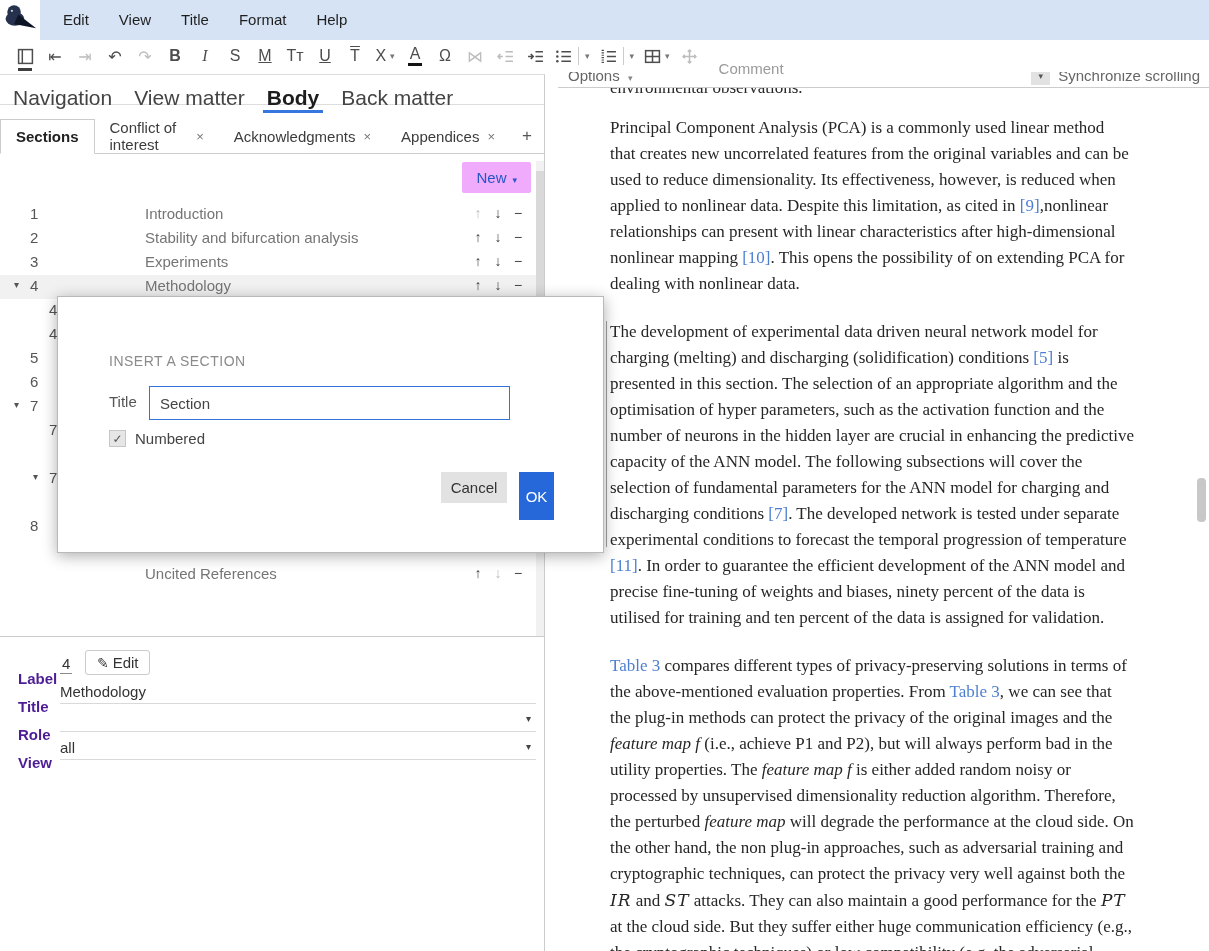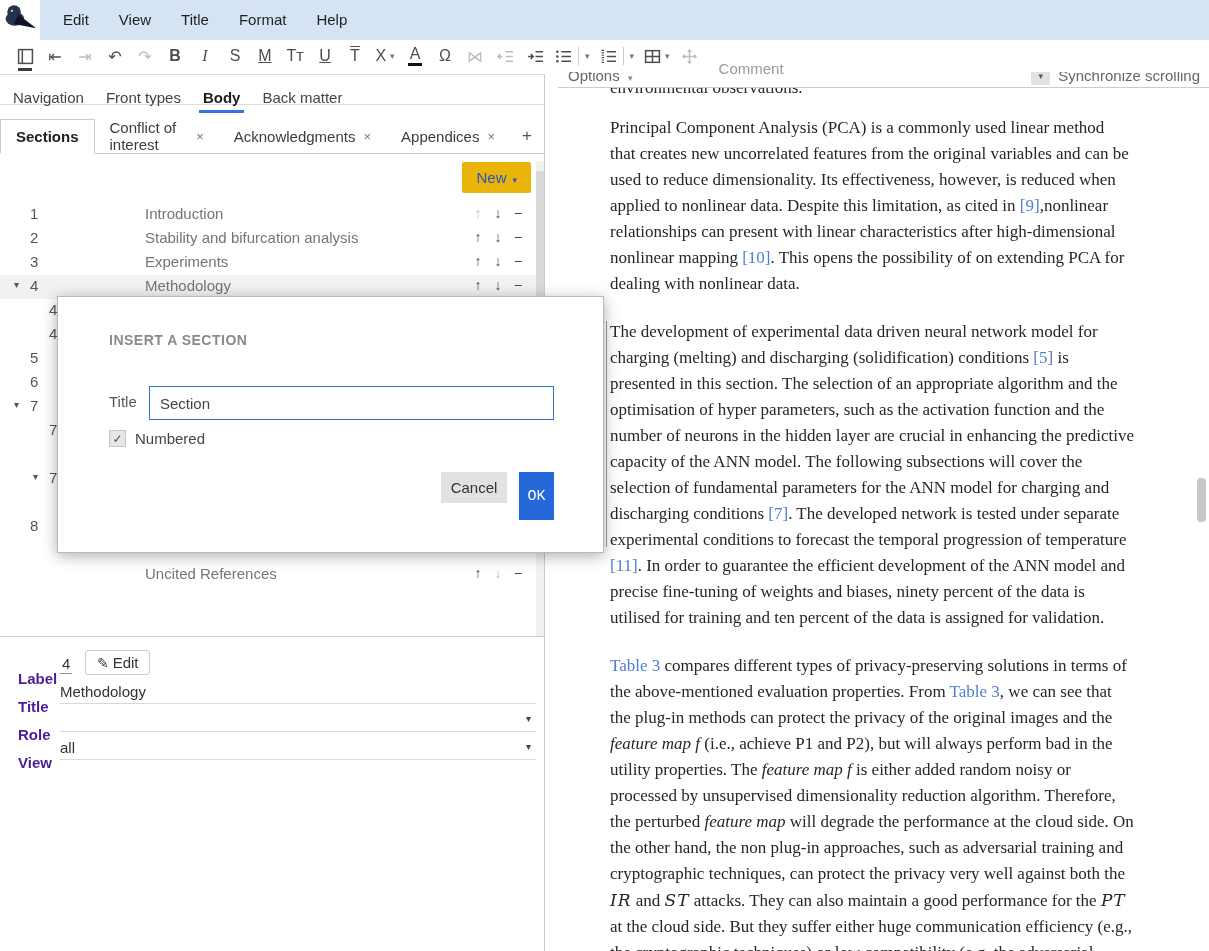--- a/index.html
+++ b/index.html
@@ -34,35 +34,35 @@
   .dd.sep { border-left:1px solid #ccc; padding-left:6px; margin-left:6px;
     height:18px; display:flex; align-items:center; }
   .tb-label { color:#9a9a9a; font-size:15px; margin-left:14px; background:none; border:none;
     font-family:inherit;margin-top:24px; }
 
   
   .left-panel { position:absolute; top:74px; left:0; width:545px; height:877px;
     background:#fff; border-top:1px solid #ddd; border-right:1px solid #ccc; z-index:2; }
   .matter-tabs { position:absolute; top:0; left:0; right:0; height:30px;
     border-bottom:1px solid #ddd; display:flex; align-items:center; padding-left:2px; }
-  .mtab { position:relative; padding:0 11px; font-size:15px; color:#444; line-height:29px;margin-top:16px; }
+  .mtab { position:relative; padding:0 11px; font-size:21px; color:#444; line-height:29px;margin-top:16px; }
   .mtab.active { font-weight:700; color:#1d1d1d; }
   .mtab.active::after { content:""; position:absolute; left:7px; right:7px; bottom:-1px;
     height:3px; background:#3577de; }
 
   .section-tabs { position:absolute; top:44px; left:0; right:0; height:35px;
     display:flex; align-items:stretch; border-bottom:1px solid #ccc; font-size:15px; }
   .stab { display:flex; align-items:center; padding:0 15px; color:#3c3c3c; }
   .stab.active { font-weight:700; color:#222; background:#fff;
     border:1px solid #ccc; border-bottom:1px solid #fff; margin-bottom:-1px; }
   .stab .close { margin-left:8px; color:#777; font-size:13px; }
   .stab-plus { display:flex; align-items:center; padding:0 12px; color:#555; font-size:17px; }
 
   .new-row { position:absolute; top:79px; left:0; right:8px; height:49px; }
-  .new-btn { position:absolute; right:5px; top:8px; background:#eab308; color:#2457c5;
+  .new-btn { position:absolute; right:5px; top:8px; background:#f0abfc; color:#2457c5;
     border:none; font-size:15px; padding:7px 14px; border-radius:2px; font-family:inherit; }
   .new-btn .dd { color:#2457c5; margin-left:6px; }
 
   .section-list { position:absolute; top:128px; left:0; width:537px; }
   .srow { position:relative; height:24px; font-size:15px; }
   .srow.selected { background:#f1f1f1; }
   .srow .caret { position:absolute; top:4px; font-size:10px; color:#555; }
   .srow .num { position:absolute; top:2px; color:#555; }
   .srow .stitle { position:absolute; left:145px; top:2px; color:#757575; }
   .srow .acts { position:absolute; right:12px; top:2px; display:flex; gap:6px; }
@@ -105,35 +105,35 @@
   .cite { color:#4d7fd0; }
   .it { font-style:italic; }
   .scr { font-style:italic; font-family:"DejaVu Serif", serif; letter-spacing:1px; }
   .cursor-line { position:absolute; left:60px; top:261px; width:1px; height:226px; background:#a3a3a3; }
   .rp-scroll-thumb { position:absolute; right:3px; top:418px; width:9px; height:44px;
     background:#c8c8c8; border-radius:4px; }
 
   
   .modal { position:absolute; left:57px; top:296px; width:547px; height:257px; background:#fff;
     border:1px solid #b9b9b9; box-shadow:0 3px 14px rgba(0,0,0,0.32); z-index:10; }
-  .modal h2 { position:absolute; left:51px; top:35px; font-size:14px; color:#8a8a8a;
-    letter-spacing:0.5px; font-weight:700; }
+  .modal h2 { position:absolute; left:51px; top:56px; font-size:14px; color:#8a8a8a;
+    letter-spacing:0.5px; font-weight:400; }
   .m-field-label { position:absolute; left:51px; top:96px; font-size:15px; color:#555; }
-  .m-input { position:absolute; left:91px; top:89px; width:405px; height:31px;
+  .m-input { position:absolute; left:91px; top:89px; width:361px; height:31px;
     border:1px solid #3273dc; padding:16px 10px; font-size:15px; color:#444;
     font-family:inherit; outline:none; }
   .m-check-row { position:absolute; left:51px; top:133px; display:flex; align-items:flex-start; gap:9px; }
   .m-checkbox { width:17px; height:17px; background:#e6e6e6; border:1px solid #c6c6c6;
     display:flex; align-items:center; justify-content:center; color:#555; font-size:12px; }
   .m-checkbox.checked::after { content:"✓"; }
   .m-check-label { font-size:15px; color:#444; }
   .m-cancel { position:absolute; left:383px; top:175px; width:66px; height:31px;
     background:#e2e2e2; border:none; font-size:15px; color:#333; font-family:inherit; }
   .m-ok { position:absolute; left:461px; top:175px; width:35px; height:48px;
-    background:#2667d9; border:none; font-size:15px; color:#fff; font-family:Liberation Mono, monospace; }
+    background:#2667d9; border:none; font-size:15px; color:#fff; font-family:Liberation Sans, sans-serif; }
 </style>
 </head>
 <body>
 
 <div id="app">
 
   <div class="menubar">
     <div class="logo-box">
       <span>
         <svg width="34" height="32" viewBox="0 0 40 36">
@@ -251,21 +251,21 @@
           <path d="M8 2v12M2 8h12"></path>
           <path d="M6.4 3.6L8 2l1.6 1.6M6.4 12.4L8 14l1.6-1.6M3.6 6.4L2 8l1.6 1.6M12.4 6.4L14 8l-1.6 1.6"></path>
         </svg>
       </button>
       <button class="tb-label">Comment</button>
     </div>
 
   <div class="left-panel">
     <div class="matter-tabs" id="matter-tabs">
         <div class="mtab">Navigation</div>
-        <div class="mtab">Front types</div>
+        <div class="mtab">View matter</div>
         <div class="mtab active">Body</div>
         <div class="mtab">Back matter</div>
       </div>
     <div class="section-tabs" id="section-tabs">
         <div class="stab active">Sections</div>
         <div class="stab">Conflict of interest<span class="close">×</span></div>
         <div class="stab">Acknowledgments<span class="close">×</span></div>
         <div class="stab">Appendices<span class="close">×</span></div>
         <div class="stab-plus">+</div>
       </div>

